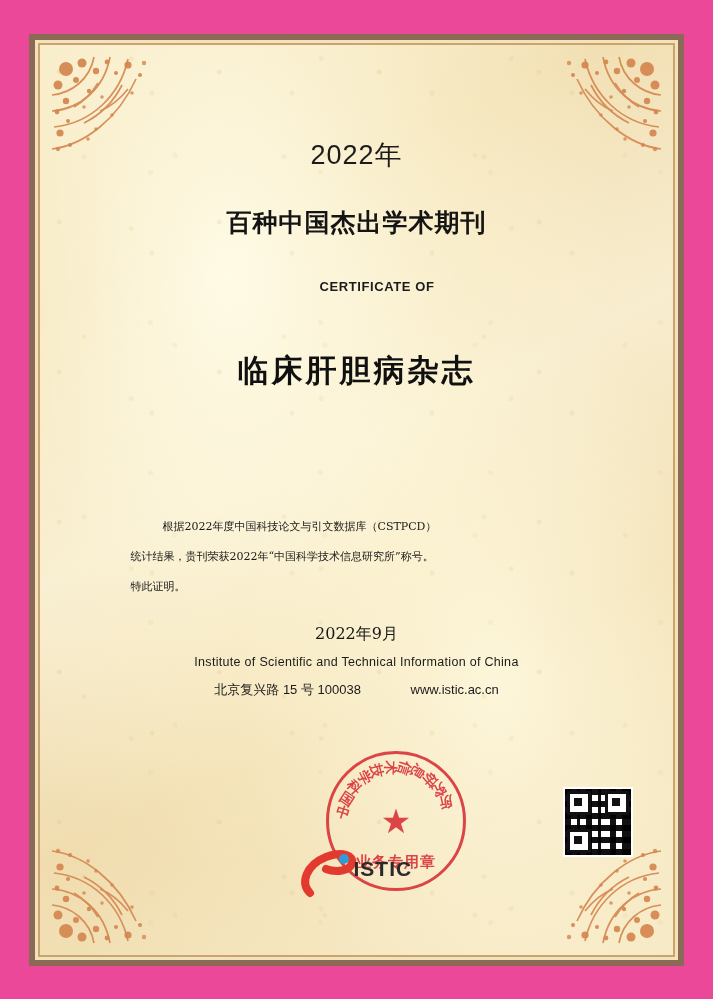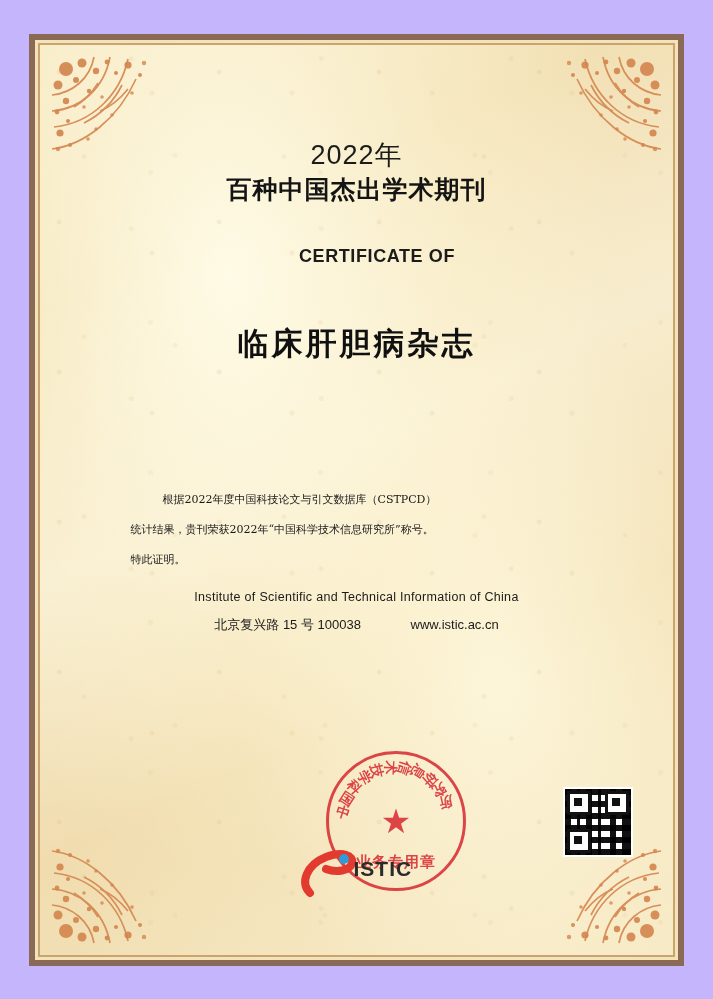--- a/index.html
+++ b/index.html
@@ -11,21 +11,21 @@
     width: 713px;
     height: 999px;
     font-family: "Liberation Sans", sans-serif;
     overflow: hidden;
   }
 
   #certificate {
     position: relative;
     width: 713px;
     height: 999px;
-    background: #c4b5fd;
+    background: #ec4899;
     box-sizing: border-box;
   }
 
   
   .frame-outer {
     position: absolute;
     left: 29px;
     top: 34px;
     width: 655px;
     height: 932px;
@@ -82,36 +82,37 @@
   }
 
   .year {
     margin-top: 92px;
     font-size: 27px;
     letter-spacing: 1px;
     font-family: "Liberation Sans", sans-serif;
     color: #1b1b1b;
   }
   .award-name {
+    margin-top: 33px;
     font-size: 25px;
     font-weight: bold;
     letter-spacing: 1px;
     color: #141414;
   }
   .cert-title {
     margin-top: 45px;
     font-size: 45px;
     letter-spacing: 8px;
     font-family: "DejaVu Serif", serif;
     font-weight: normal;
     color: #121212;
   }
   .cert-en-1 {
     margin-top: 40px;
-    font-size: 18px;
+    font-size: 13px;
     font-weight: bold;
     letter-spacing: .6px;
     color: #1b1b1b;
     padding-left: 41px;
   }
   .cert-en-2 {
     margin-top: 9px;
     font-size: 15.5px;
     font-weight: bold;
     letter-spacing: .6px;
@@ -444,20 +445,21 @@
         <div class="cert-en-1">CERTIFICATE OF</div>
 
         <div class="journal">临床肝胆病杂志</div>
 
         <div class="body-text">
           <div class="p1">根据2022年度中国科技论文与引文数据库（CSTPCD）</div>
           <div class="p2">统计结果，贵刊荣获2022年“中国科学技术信息研究所”称号。</div>
           <div class="p3">特此证明。</div>
         </div>
 
+        <div class="date">2022年9月</div>
 
         <div class="org-en">Institute of Scientific and Technical Information of China</div>
 
         <div class="addr-row">
           <span class="addr">北京复兴路 15 号 100038</span>
           <span class="site">www.istic.ac.cn</span>
         </div>
       </div>
 
       <div class="seal">

